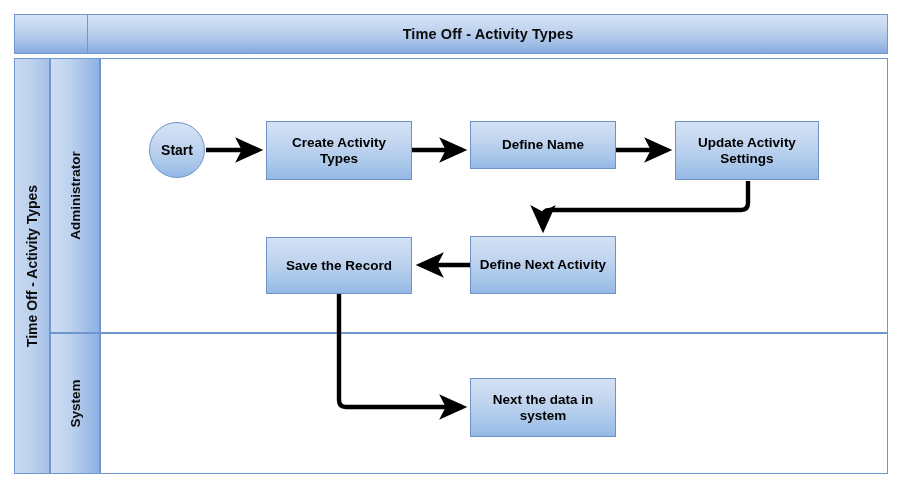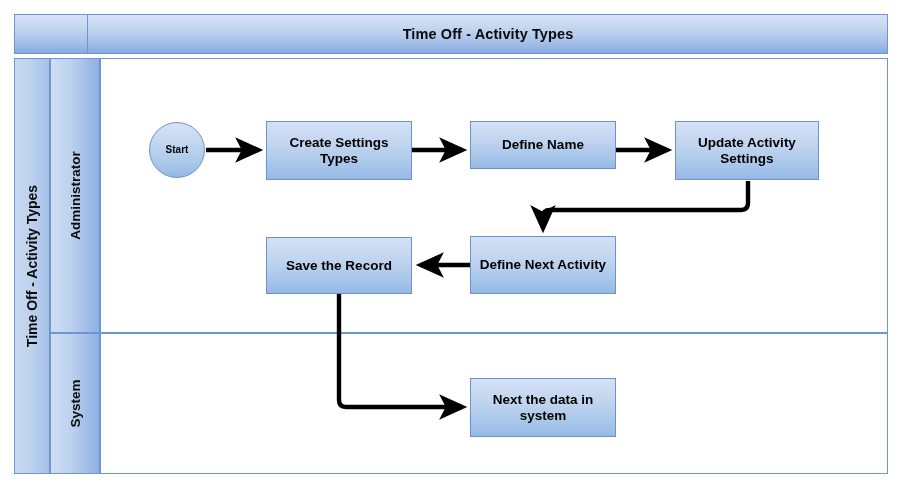--- a/index.html
+++ b/index.html
@@ -71,21 +71,21 @@
     position:absolute;box-sizing:border-box;
     border:1px solid #6e92c6;
     background:linear-gradient(to bottom,#d3e1f5 0%,#c2d5ef 38%,#aac8ea 72%,#95b9e6 100%);
     display:flex;align-items:center;justify-content:center;text-align:center;
     font-size:13.5px;font-weight:bold;color:#000000;line-height:1.18;
     padding:0 6px;
   }
   .node.start{
     border-radius:50%;
     background:linear-gradient(to bottom,#d6e3f6 0%,#c2d5ef 40%,#a9c7ea 75%,#93b8e6 100%);
-    font-size:10px;
+    font-size:14px;
   }
 
   
   svg.flow{position:absolute;left:0;top:0;width:898px;height:486px;overflow:visible;pointer-events:none;}
 </style>
 </head>
 <body>
 
 <div id="canvas">
 
@@ -127,21 +127,21 @@
       <path d="M748,181 L748,203 Q748,210 741,210 L550,210 Q543,210 543,217 L543,228" marker-end="url(#arrow)"></path>
 
       <line x1="470" y1="265" x2="421" y2="265" marker-end="url(#arrow)"></line>
 
       <path d="M339,294 L339,400 Q339,407 346,407 L462,407" marker-end="url(#arrow)"></path>
     </g>
   </svg>
 
   <div class="node start" style="left:149px;top:122px;width:56px;height:56px;">Start</div>
 
-  <div class="node" style="left:266px;top:121px;width:146px;height:59px;">Create Settings Types</div>
+  <div class="node" style="left:266px;top:121px;width:146px;height:59px;">Create Activity Types</div>
 
   <div class="node" style="left:470px;top:121px;width:146px;height:48px;">Define Name</div>
 
   <div class="node" style="left:675px;top:121px;width:144px;height:59px;">Update Activity Settings</div>
 
   <div class="node" style="left:470px;top:236px;width:146px;height:58px;">Define Next Activity</div>
 
   <div class="node" style="left:266px;top:237px;width:146px;height:57px;">Save the Record</div>
 
   <div class="node" style="left:470px;top:378px;width:146px;height:59px;">Next the data in system</div>

